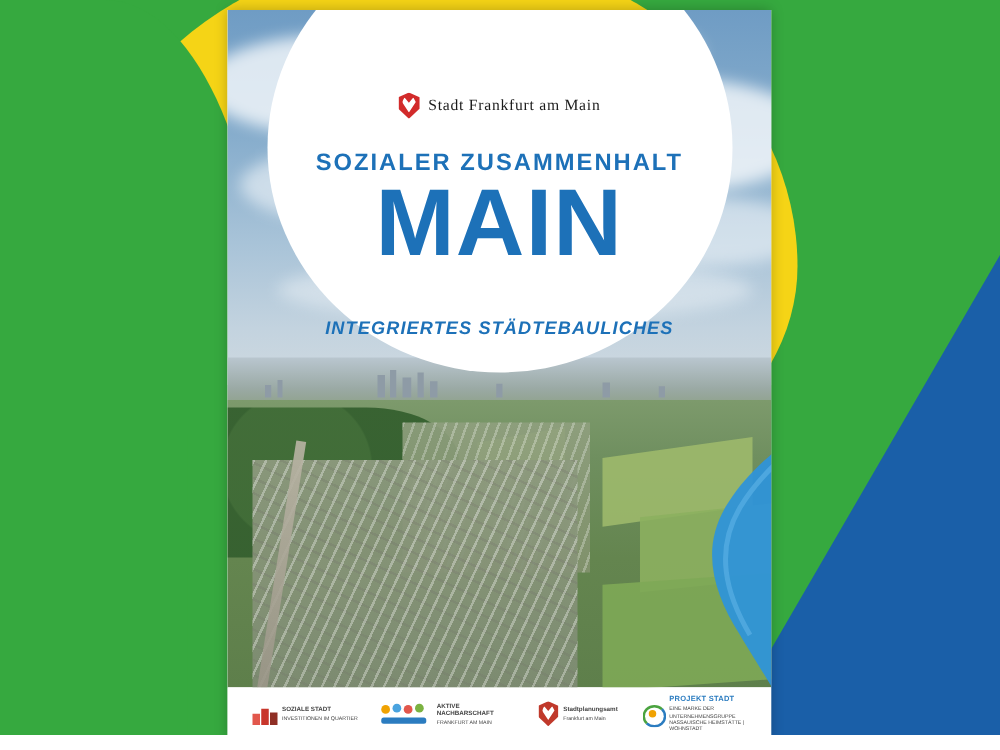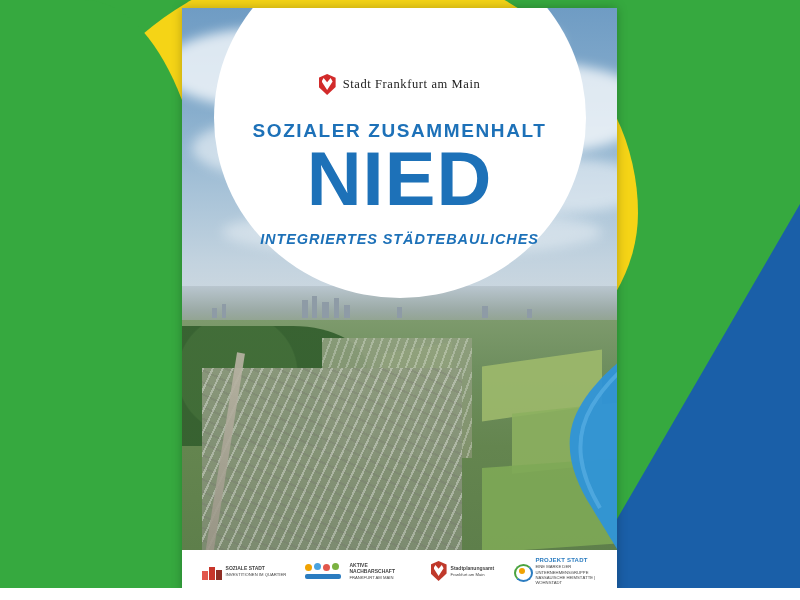--- a/index.html
+++ b/index.html
@@ -272,21 +272,21 @@
     text-align: center;
     color: #1d71b8;
     font-weight: bold;
     font-size: 76px;
     letter-spacing: 1px;
     line-height: 1;
   }
   .subtitle {
     position: absolute;
     left: 0; right: 0;
-    top: 221px;
+    top: 245px;
     text-align: center;
     color: #1d71b8;
     font-style: italic;
     font-weight: bold;
     font-size: 14.5px;
     letter-spacing: .9px;
     line-height: 1.45;
   }
 
   
@@ -421,21 +421,21 @@
       <div class="dome"></div>
 
       <div class="crest-wrap">
         <span class="crest-row">
           <span class="eagle"></span>
           <span class="crest-text">Stadt Frankfurt am Main</span>
         </span>
       </div>
 
       <div class="kicker">SOZIALER ZUSAMMENHALT</div>
-      <div class="bigtitle">NIED</div>
+      <div class="bigtitle">MAIN</div>
       <div class="subtitle">
         <div>INTEGRIERTES STÄDTEBAULICHES</div>
       </div>
     </div>
 
     <div class="footer">
 
       <div class="logo">
         <span class="mark m-houses">
             <i></i>

